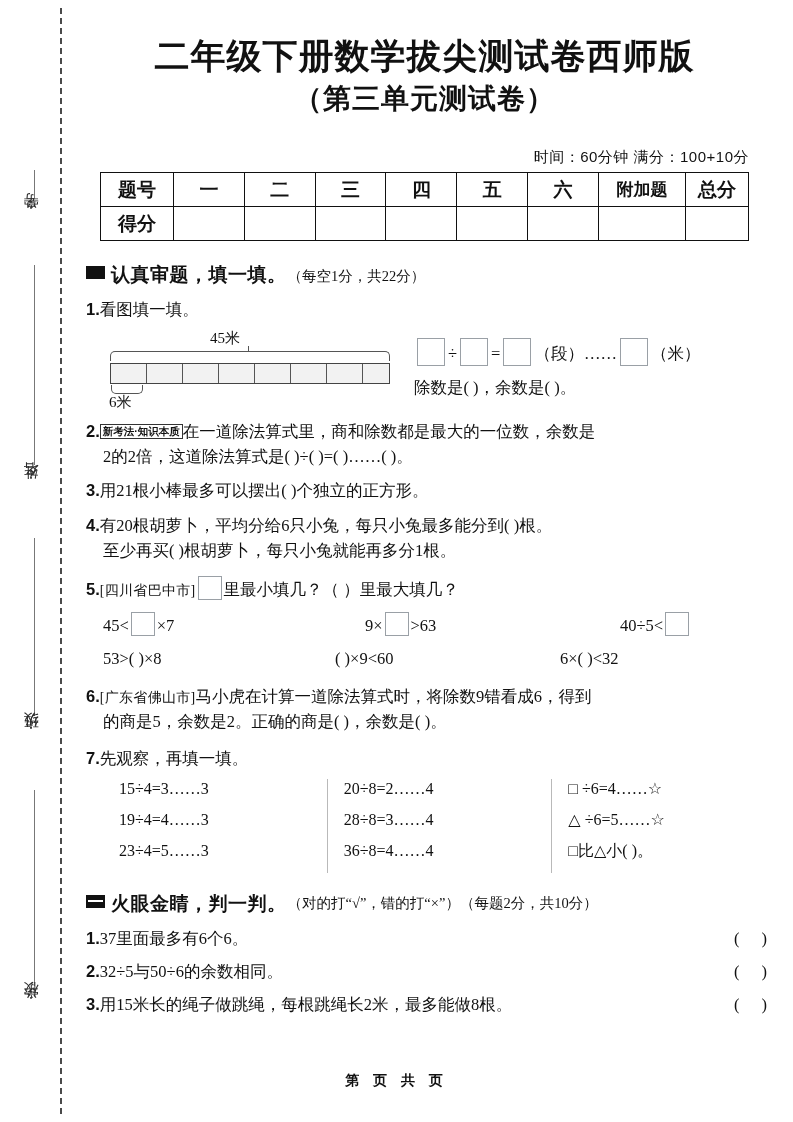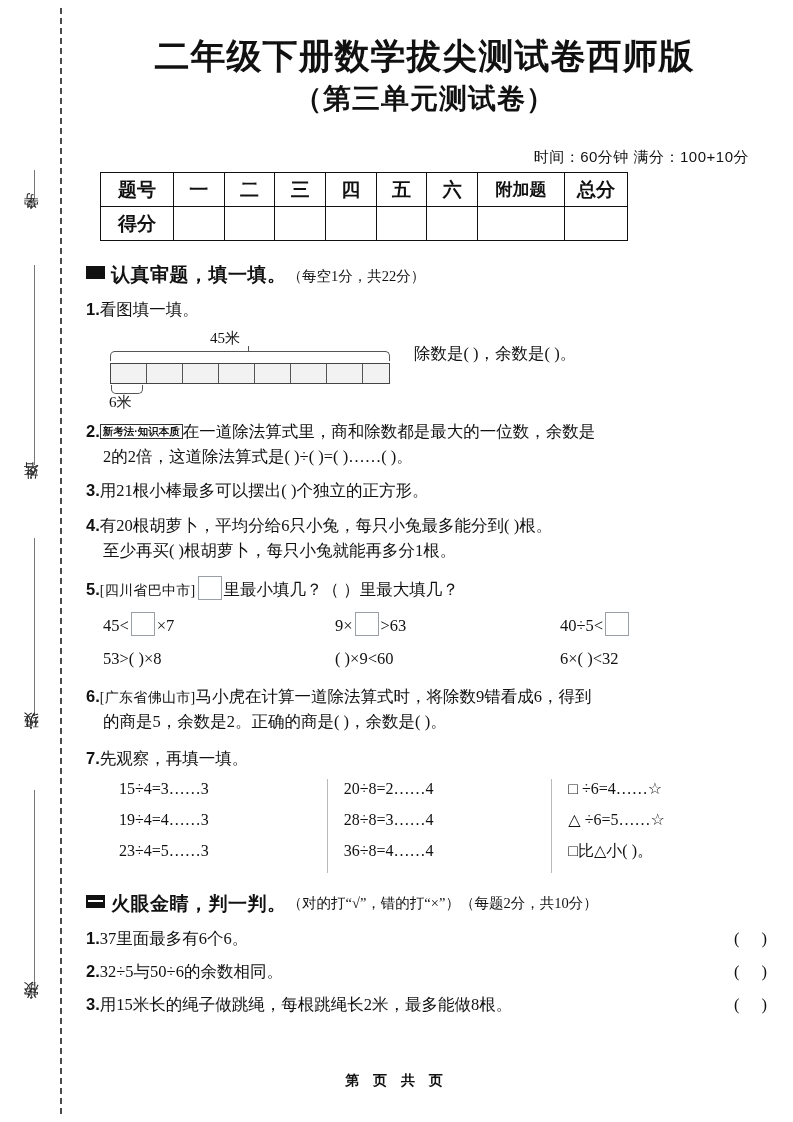--- a/index.html
+++ b/index.html
@@ -24,21 +24,21 @@
   .title-wrap{position:absolute;left:72px;top:35px;width:705px;text-align:center;}
   .title1{font-size:35px;font-weight:bold;letter-spacing:1px;line-height:1.18;
     font-family:"Liberation Sans","DejaVu Sans",sans-serif;}
   .title2{font-size:28px;font-weight:bold;letter-spacing:1px;margin-top:4px;
     font-family:"Liberation Sans","DejaVu Sans",sans-serif;}
 
   .meta{position:absolute;right:44px;top:148px;font-size:15px;letter-spacing:0.5px;
     font-family:"Liberation Sans","DejaVu Sans",sans-serif;}
 
   
-  .score-table{position:absolute;left:100px;top:172px;width:528px;
+  .score-table{position:absolute;left:100px;top:172px;width:649px;
     border-collapse:collapse;table-layout:fixed;}
   .score-table td{border:1.6px solid #111;height:33px;text-align:center;
     font-size:19px;font-weight:bold;padding:0;
     font-family:"Liberation Sans","DejaVu Sans",sans-serif;}
   .score-table td.hd{width:72px;}
   .score-table td.att{width:86px;font-size:17px;}
   .score-table td.tot{width:62px;}
 
   
   .content{position:absolute;left:86px;top:262px;width:690px;}
@@ -169,41 +169,44 @@
             <i></i>
             <i></i>
             <i></i>
             <i></i>
             <i class="part"></i>
         </div>
         <div class="brace-bot"></div>
         <div class="fig-cap2">6米</div>
       </div>
       <div class="q1-right">
+        <div>
+          <span class="bx"></span><span>÷</span><span class="bx"></span><span>=</span><span class="bx"></span><span>（段）</span><span>……</span><span class="bx"></span><span>（米）</span>
+        </div>
         <div>除数是(            )，余数是(            )。</div>
       </div>
     </div>
 
     <div class="q" style="margin-top:10px;">
       <span class="qn">2.</span><span class="badge">新考法·知识本质</span><span>在一道除法算式里，商和除数都是最大的一位数，余数是</span>
       <div class="indent">2的2倍，这道除法算式是(            )÷(            )=(            )……(            )。</div>
     </div>
 
     <div class="q">
       <span class="qn">3.</span><span>用21根小棒最多可以摆出(            )个独立的正方形。</span>
     </div>
 
     <div class="q">
       <span class="qn">4.</span><span>有20根胡萝卜，平均分给6只小兔，每只小兔最多能分到(            )根。</span>
       <div class="indent">至少再买(            )根胡萝卜，每只小兔就能再多分1根。</div>
     </div>
 
     <div class="q" style="margin-top:12px;">
       <span class="qn">5.</span><span class="region">[四川省巴中市]</span><span class="bx-sm"></span><span>里最小填几？（            ）里最大填几？</span>
-      <div class="indent" style="display:flex;margin-top:10px;">
+      <div class="indent" style="display:flex;margin-top:10px;gap:30px;">
         <div style="flex:0 0 232px;white-space:nowrap;">
           <span>45&lt;</span><span class="bx-sm"></span><span>×7</span>
         </div>
         <div style="flex:0 0 225px;white-space:nowrap;">
           <span>9×</span><span class="bx-sm"></span><span>&gt;63</span>
         </div>
         <div style="flex:1 1 auto;white-space:nowrap;">
           <span>40÷5&lt;</span><span class="bx-sm"></span><span></span>
         </div>
       </div>

